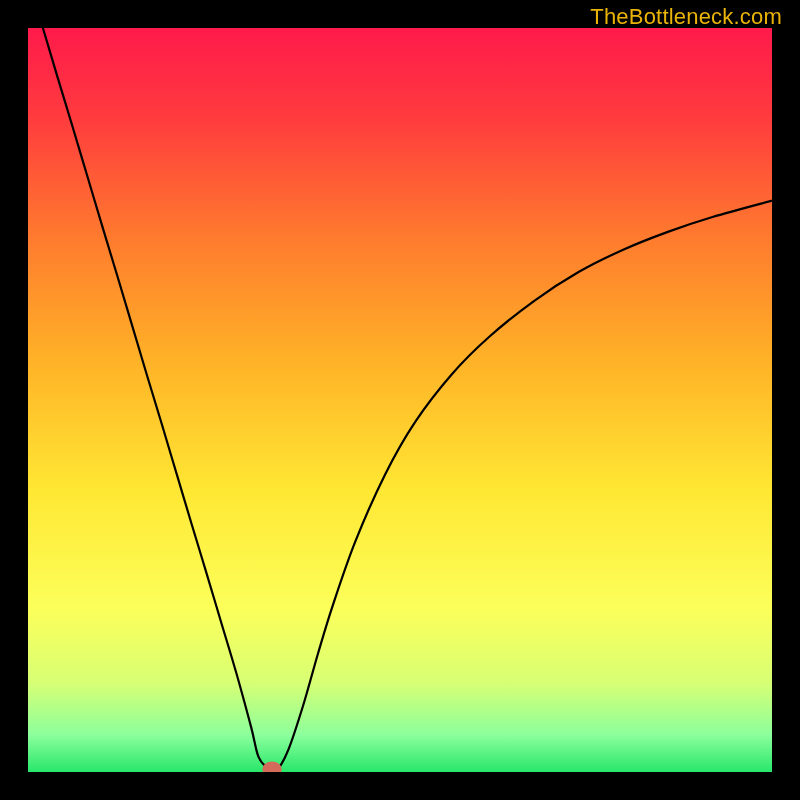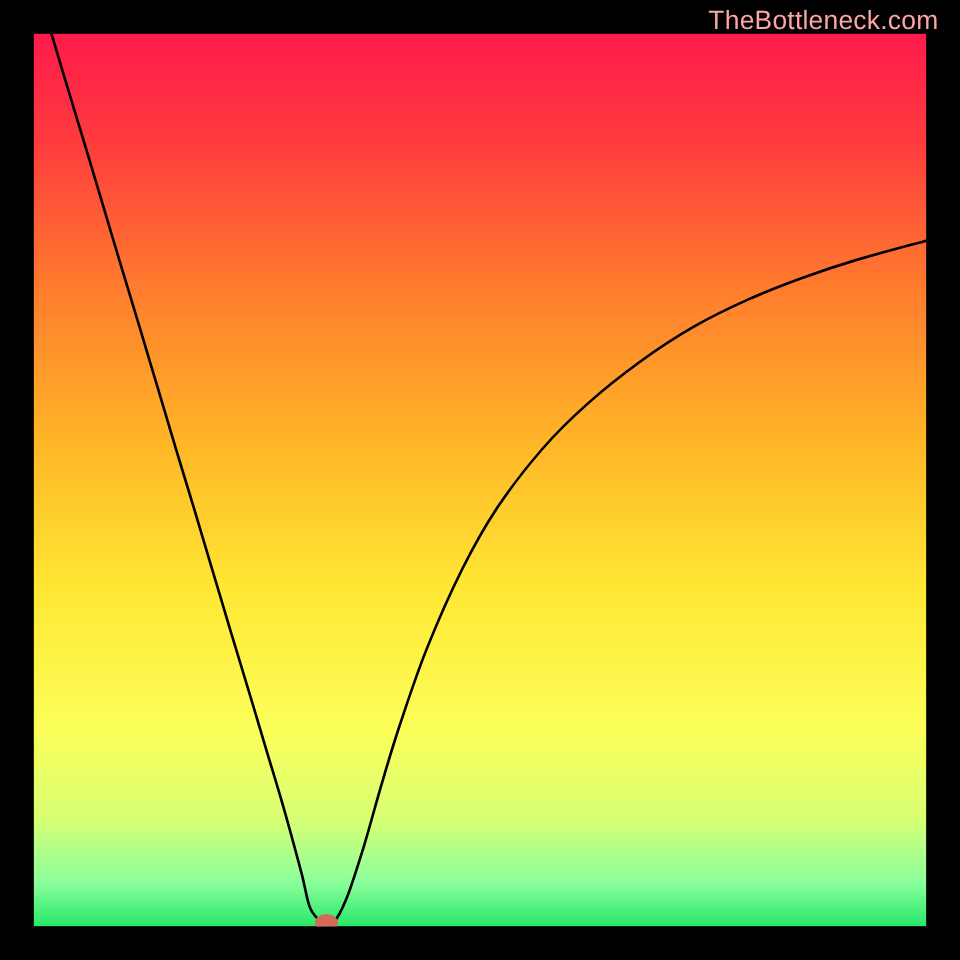--- a/index.html
+++ b/index.html
@@ -14,21 +14,21 @@
   .frame {
     position: relative;
     width: 800px;
     height: 800px;
     background: #000;
   }
   .watermark {
     position: absolute;
     top: 4px;
     right: 18px;
-    color: #fca5a5;
+    color: #eab308;
     font-size: 22px;
     font-weight: 400;
     letter-spacing: 0.2px;
     z-index: 3;
   }
   .plot {
     position: absolute;
     left: 28px;
     top: 28px;
     width: 744px;

